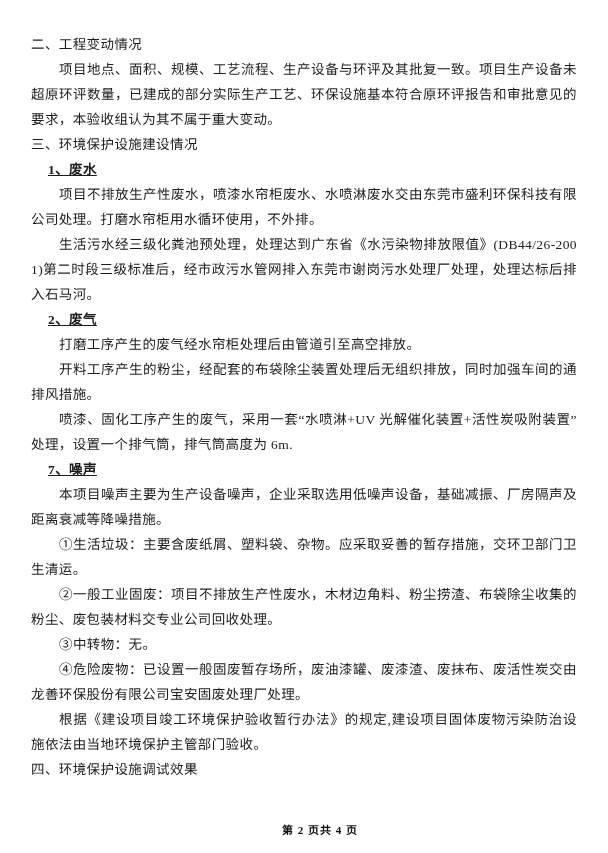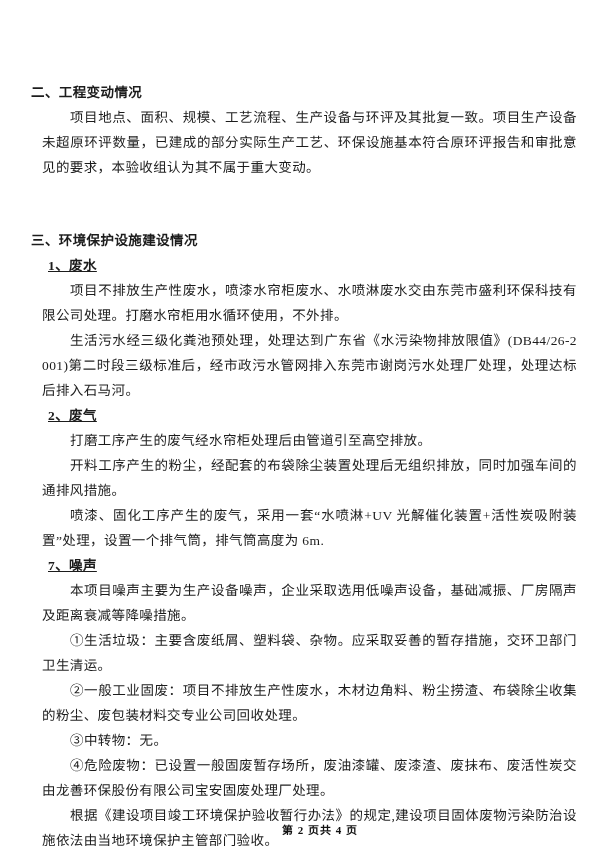--- a/index.html
+++ b/index.html
@@ -25,32 +25,30 @@
   }
   .doc p {
     margin: 0;
     font-size: 13.5px;
     line-height: 25px;
     text-align: justify;
     letter-spacing: 0.4px;
     word-break: break-all;
   }
   .doc p.h1 {
-    font-weight: bold;
+    font-weight: normal;
     text-indent: 0;
-    margin-top: 48px;
   }
   .doc p.h2 {
     font-weight: bold;
     text-indent: 17px;
     text-decoration: underline;
   }
   .doc p.para {
     text-indent: 28px;
-    margin-left: 11px;
   }
   .page-footer {
     position: absolute;
     left: 0;
     right: 0;
     bottom: 16px;
     text-align: center;
     font-size: 11px;
     font-weight: bold;
     letter-spacing: 1px;

